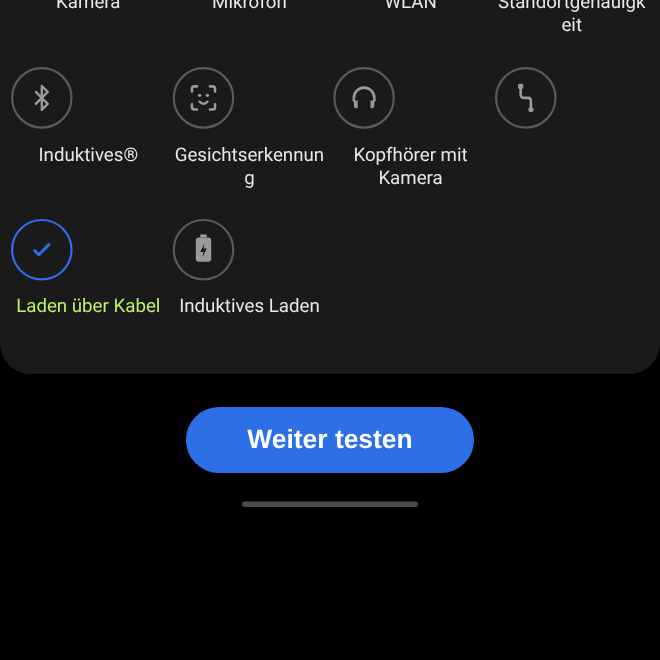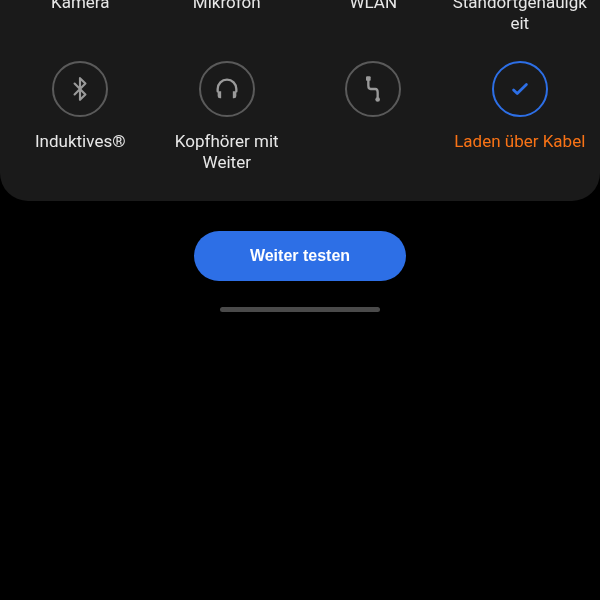--- a/index.html
+++ b/index.html
@@ -13,21 +13,20 @@
   .grid {
     display: grid;
     grid-template-columns: repeat(4, 1fr);
     row-gap: 26px;
     column-gap: 6px;
     justify-items: center;
   }
   .item {
     display: flex;
     flex-direction: column;
-    align-items: center;
     width: 140px;
     text-align: center;
     cursor: pointer;
   }
   .circle {
     width: 56px;
     height: 56px;
     border-radius: 50%;
     border: 2px solid #5a5a5a;
     display: flex;
@@ -42,30 +41,30 @@
   .icon-stroke { stroke: #9a9a9a; fill: none; stroke-width: 2; stroke-linecap: round; stroke-linejoin: round; }
   .icon-fill   { fill: #9a9a9a; }
   .check-stroke { stroke: #2d6fe6; fill: none; stroke-width: 3; stroke-linecap: round; stroke-linejoin: round; }
   .label {
     color: #e8e8e8;
     font-size: 17px;
     line-height: 1.25;
     min-height: 2.5em;
     overflow-wrap: anywhere;
   }
-  .label.dim { color: #f97316; }
+  .label.dim { color: #bef264; }
   .row0 .label { margin-top: -8px; }
   .cta {
     display: block;
     margin: 30px auto 0 auto;
     background: #2d6fe6;
     color: #fff;
     border: none;
     border-radius: 999px;
-    font-size: 16px;
+    font-size: 24px;
     font-weight: 600;
     padding: 16px 56px;
     cursor: pointer;
   }
   .home-ind {
     width: 160px;
     height: 5px;
     background: #4a4a4a;
     border-radius: 3px;
     margin: 26px auto 0 auto;
@@ -98,43 +97,64 @@
       <div class="circle">
         <svg width="26" height="26" viewBox="0 0 24 24">
             <path class="icon-stroke" d="M7 7l10 10-5 5V2l5 5L7 17"></path>
           </svg>
       </div>
       <div class="label">Induktives®</div>
     </div>
     <div class="item">
       <div class="circle">
         <svg width="28" height="28" viewBox="0 0 24 24">
+          <path class="icon-stroke" d="M3 7V5a2 2 0 012-2h2M17 3h2a2 2 0 012 2v2M21 17v2a2 2 0 01-2 2h-2M7 21H5a2 2 0 01-2-2v-2"></path>
+          <circle class="icon-fill" cx="9" cy="10" r="1.3"></circle>
+          <circle class="icon-fill" cx="15" cy="10" r="1.3"></circle>
+          <path class="icon-stroke" d="M9 15c.8 1 2 1.5 3 1.5s2.2-.5 3-1.5"></path>
+        </svg>
+      </div>
+      <div class="label">Gesichtserkennung</div>
+    </div>
+    <div class="item">
+      <div class="circle">
+        <svg width="28" height="28" viewBox="0 0 24 24">
           <path class="icon-stroke" d="M4 14v-2a8 8 0 0116 0v2"></path>
           <path class="icon-fill" d="M4 14h3v6H6a2 2 0 01-2-2v-4zM17 14h3v4a2 2 0 01-2 2h-1v-6z"></path>
         </svg>
       </div>
-      <div class="label">Kopfhörer mit Weiter</div>
+      <div class="label">Kopfhörer mit Kamera</div>
     </div>
 
     <div class="item">
       <div class="circle">
         <svg width="28" height="28" viewBox="0 0 24 24">
           <path class="icon-stroke" d="M8 3v6c0 2 1 3 2 3h2M16 21v-6c0-2-1-3-2-3h-2"></path>
           <rect class="icon-fill" x="6" y="1" width="4" height="4" rx="1"></rect>
           <circle class="icon-fill" cx="16" cy="21" r="2"></circle>
         </svg>
       </div>
     </div>
     <div class="item">
       <div class="circle done">
         <svg width="22" height="22" viewBox="0 0 24 24">
             <path class="check-stroke" d="M5 13l4 4 10-10"></path>
           </svg>
       </div>
       <div class="label dim">Laden über Kabel</div>
     </div>
+    <div class="item">
+      <div class="circle">
+        <svg width="22" height="28" viewBox="0 0 20 28">
+          <rect class="icon-fill" x="3" y="3" width="14" height="22" rx="3"></rect>
+          <rect class="icon-fill" x="7" y="0" width="6" height="3" rx="1"></rect>
+          <path fill="#1a1a1a" d="M11 8l-4 8h3l-1 5 4-8h-3z"></path>
+        </svg>
+      </div>
+      <div class="label">Induktives Laden</div>
+    </div>
 
   </div>
 </div>
 
 <button class="cta">Weiter testen</button>
 
 <div class="home-ind"></div>
 
 </body></html>

